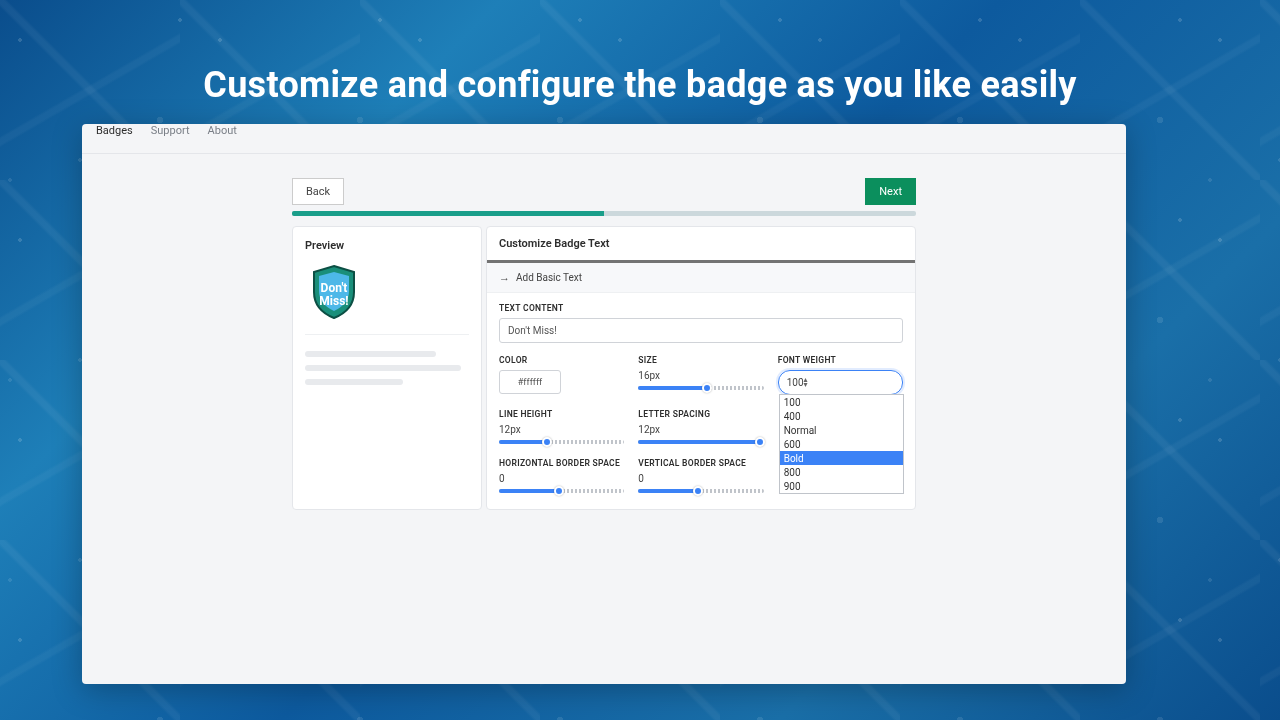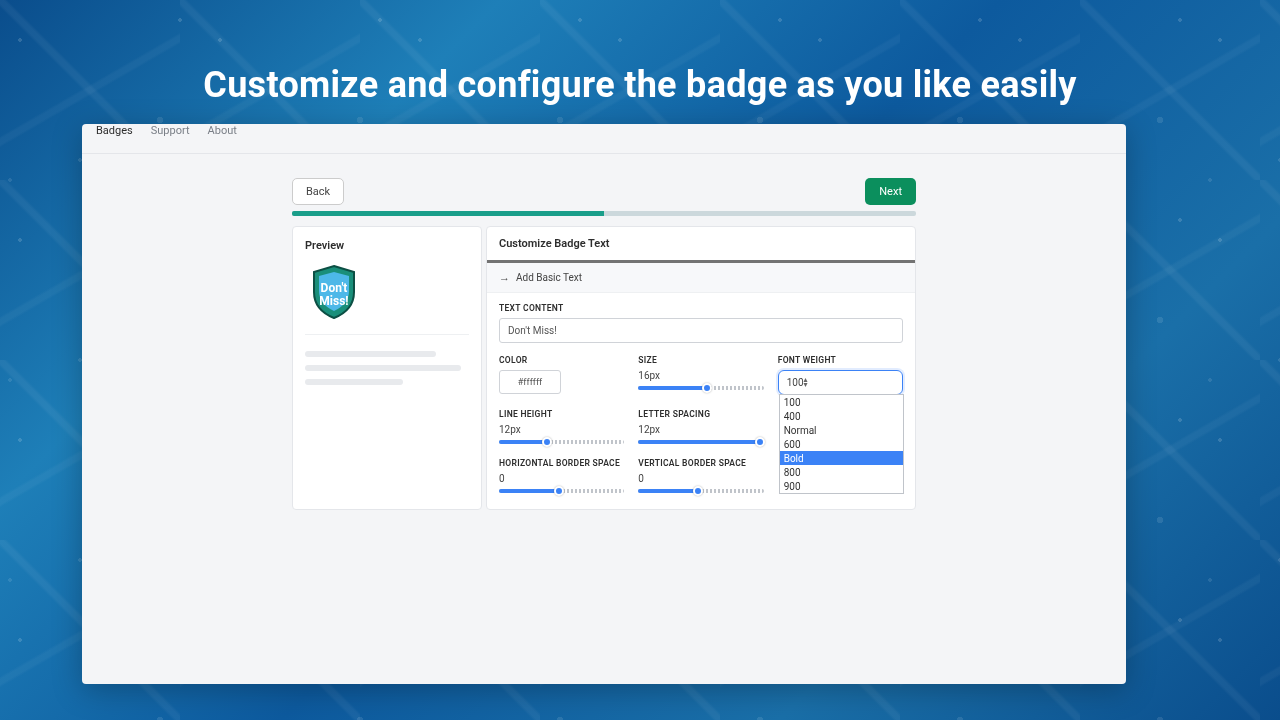--- a/index.html
+++ b/index.html
@@ -10,21 +10,21 @@
 .app-window{position:absolute;top:124px;left:82px;width:1044px;height:560px;background:#f4f5f7;border-radius:4px;box-shadow:0 6px 30px rgba(0,0,0,0.25)}
 .app-header{height:36px;display:flex;align-items:center;justify-content:space-between;padding:0 14px;border-bottom:1px solid #e4e6ea}
 .brand{display:flex;align-items:center;gap:6px;font-size:12px;color:#4a4a4a}
 .brand-icon{width:14px;height:14px;background:radial-gradient(circle,#f0c020 40%,#e0a000 60%);border-radius:50%}
 .dev-text{font-size:10px;color:#7a7f87}
 .nav-tabs{padding:0 14px;height:30px;display:flex;gap:18px;border-bottom:1px solid #e4e6ea;font-size:11px}
 .nav-tab{color:#7a7f87;cursor:pointer}
 .nav-tab.active{color:#2d2d2d}
 .page-body{padding:14px 210px 0 210px}
 .page-title{font-size:16px;font-weight:600;color:#2d2d2d}
-.btn{padding:6px 13px;border-radius:5px;font-size:11px;border:1px solid transparent;cursor:pointer}
+.btn{padding:6px 13px;border-radius:0;font-size:11px;border:1px solid transparent;cursor:pointer}
 .btn-back{background:#fff;border-color:#ccc;color:#444}
 .btn-next{background:#0b8f5d;color:#fff}
 .head-row{display:flex;justify-content:space-between;align-items:center}
 .steps{display:flex;font-size:10px;color:#7a7f87;margin-top:6px}
 .step{flex:1}
 .step.active{color:#2d2d2d;font-weight:600}
 .progress{height:5px;background:#ccd8dc;margin-top:6px;border-radius:2px;overflow:hidden}
 .progress-fill{height:100%;width:50%;background:#1a9e8a}
 .content-row{display:flex;gap:4px;margin-top:10px}
 .preview-card{width:190px;background:#fff;border:1px solid #e4e6ea;border-radius:4px;padding:12px}
@@ -41,21 +41,21 @@
 .cust-body{padding:10px 12px 16px}
 .label{font-size:8.5px;font-weight:600;color:#2d2d2d;letter-spacing:0.3px;margin-bottom:5px;text-transform:uppercase}
 .text-input{width:100%;padding:6px 8px;border:1px solid #d0d3d8;border-radius:3px;font-size:10px;color:#555;margin-bottom:12px}
 .controls-row{display:flex;gap:14px;margin-bottom:14px}
 .control-col{flex:1;min-width:0}
 .color-box{width:62px;padding:6px 0;border:1px solid #d0d3d8;border-radius:3px;text-align:center;font-size:9px;color:#555}
 .val-text{font-size:10px;color:#444;margin-bottom:5px}
 .slider{position:relative;height:4px;background:repeating-linear-gradient(90deg,#c0c4ca 0 2px,transparent 2px 4px);border-radius:2px;width:100%}
 .slider-fill{position:absolute;left:0;top:0;height:100%;background:#3b82f6;border-radius:2px}
 .slider-thumb{position:absolute;top:50%;transform:translate(-50%,-50%);width:10px;height:10px;background:#3b82f6;border:2px solid #fff;border-radius:50%;box-shadow:0 0 2px rgba(0,0,0,0.3)}
-.select-box{position:relative;width:100%;padding:6px 8px;border:1.5px solid #3b82f6;border-radius:6px;font-size:10px;color:#444;display:flex;justify-content:flex-start;align-items:center;box-shadow:0 0 0 2px rgba(59,130,246,0.15)}
+.select-box{position:relative;width:100%;padding:6px 8px;border:1.5px solid #3b82f6;border-radius:12px;font-size:10px;color:#444;display:flex;justify-content:flex-start;align-items:center;box-shadow:0 0 0 2px rgba(59,130,246,0.15)}
 .select-arrows{font-size:8px;color:#666;line-height:0.6}
 .dropdown{position:absolute;top:100%;left:0;right:-2px;background:#fff;border:1px solid #c0c4ca;z-index:10;font-size:10px}
 .dropdown-item{padding:1.5px 4px;color:#333;cursor:pointer}
 .dropdown-item.selected{background:#3b82f6;color:#fff}
 </style>
 </head>
 <body>
 
 <div class="bg-pattern"></div>
 <div class="bg-lines"></div>

